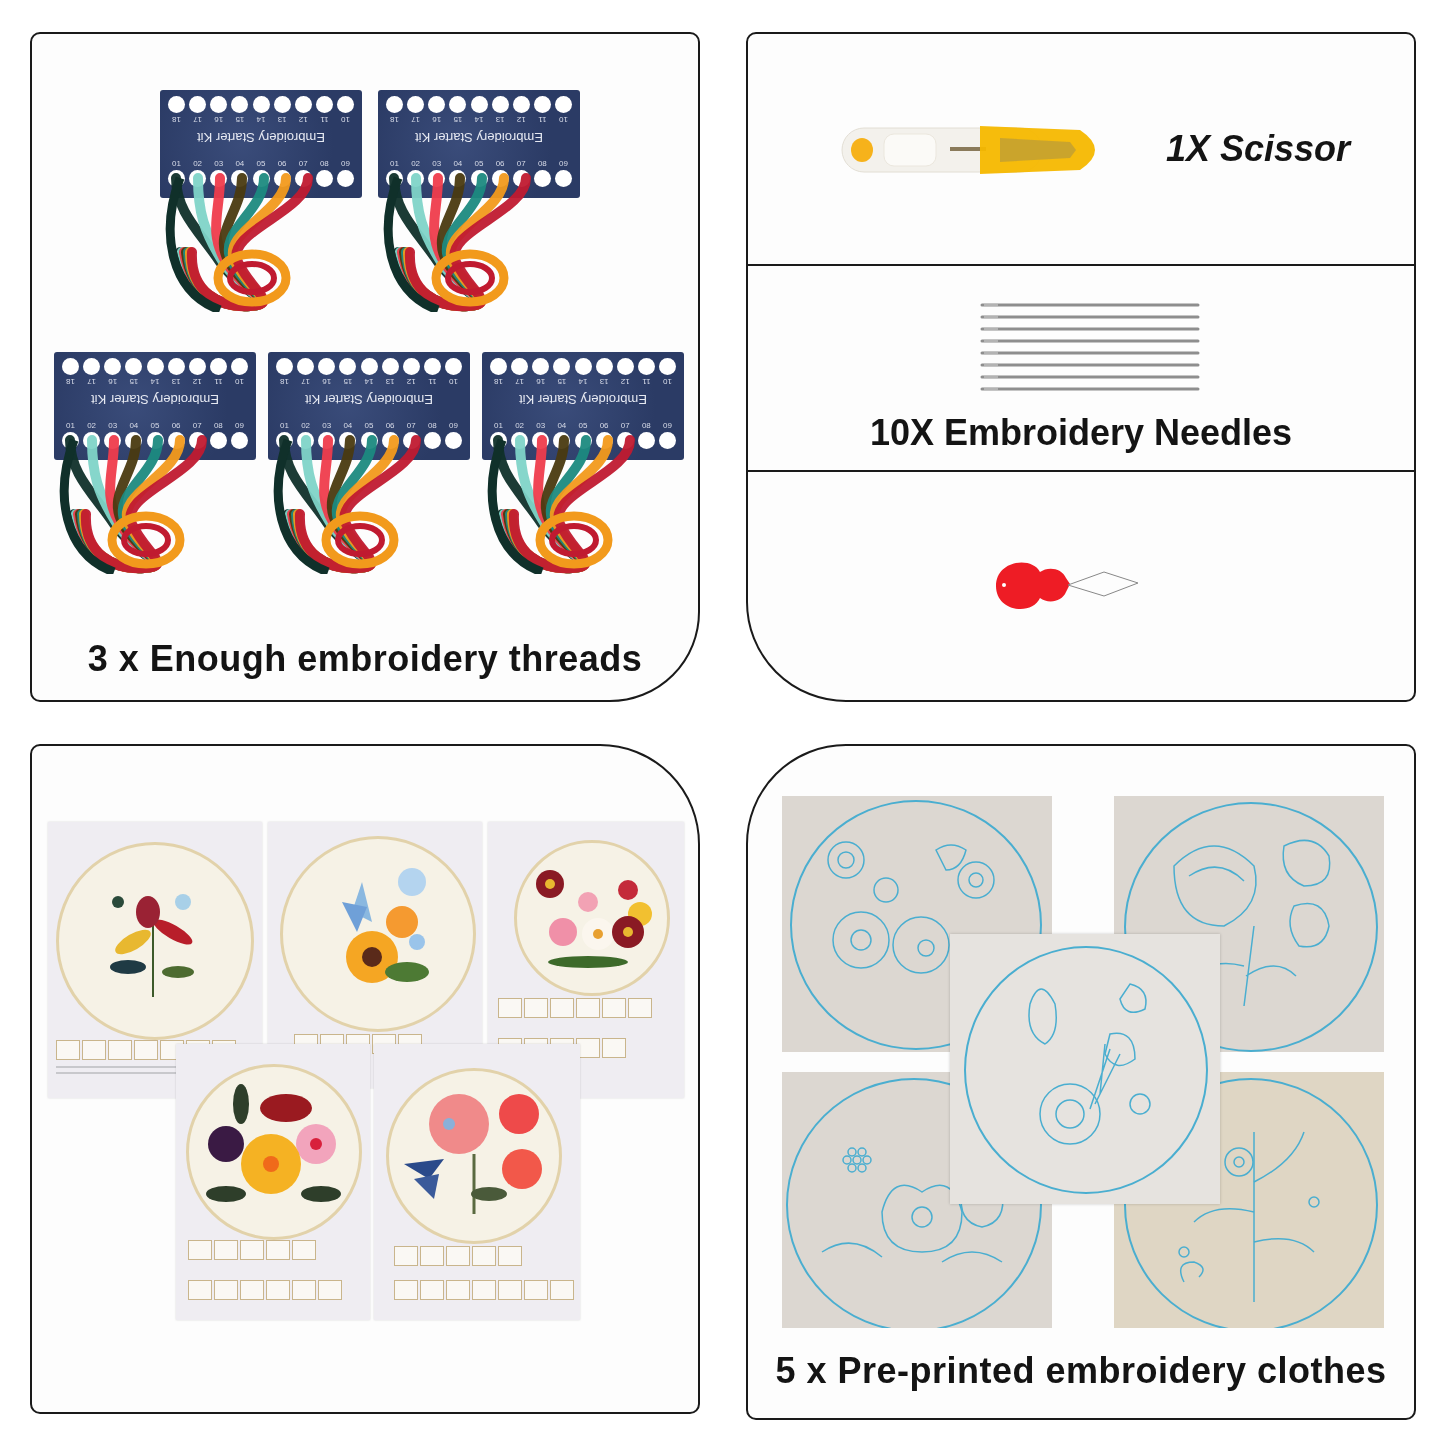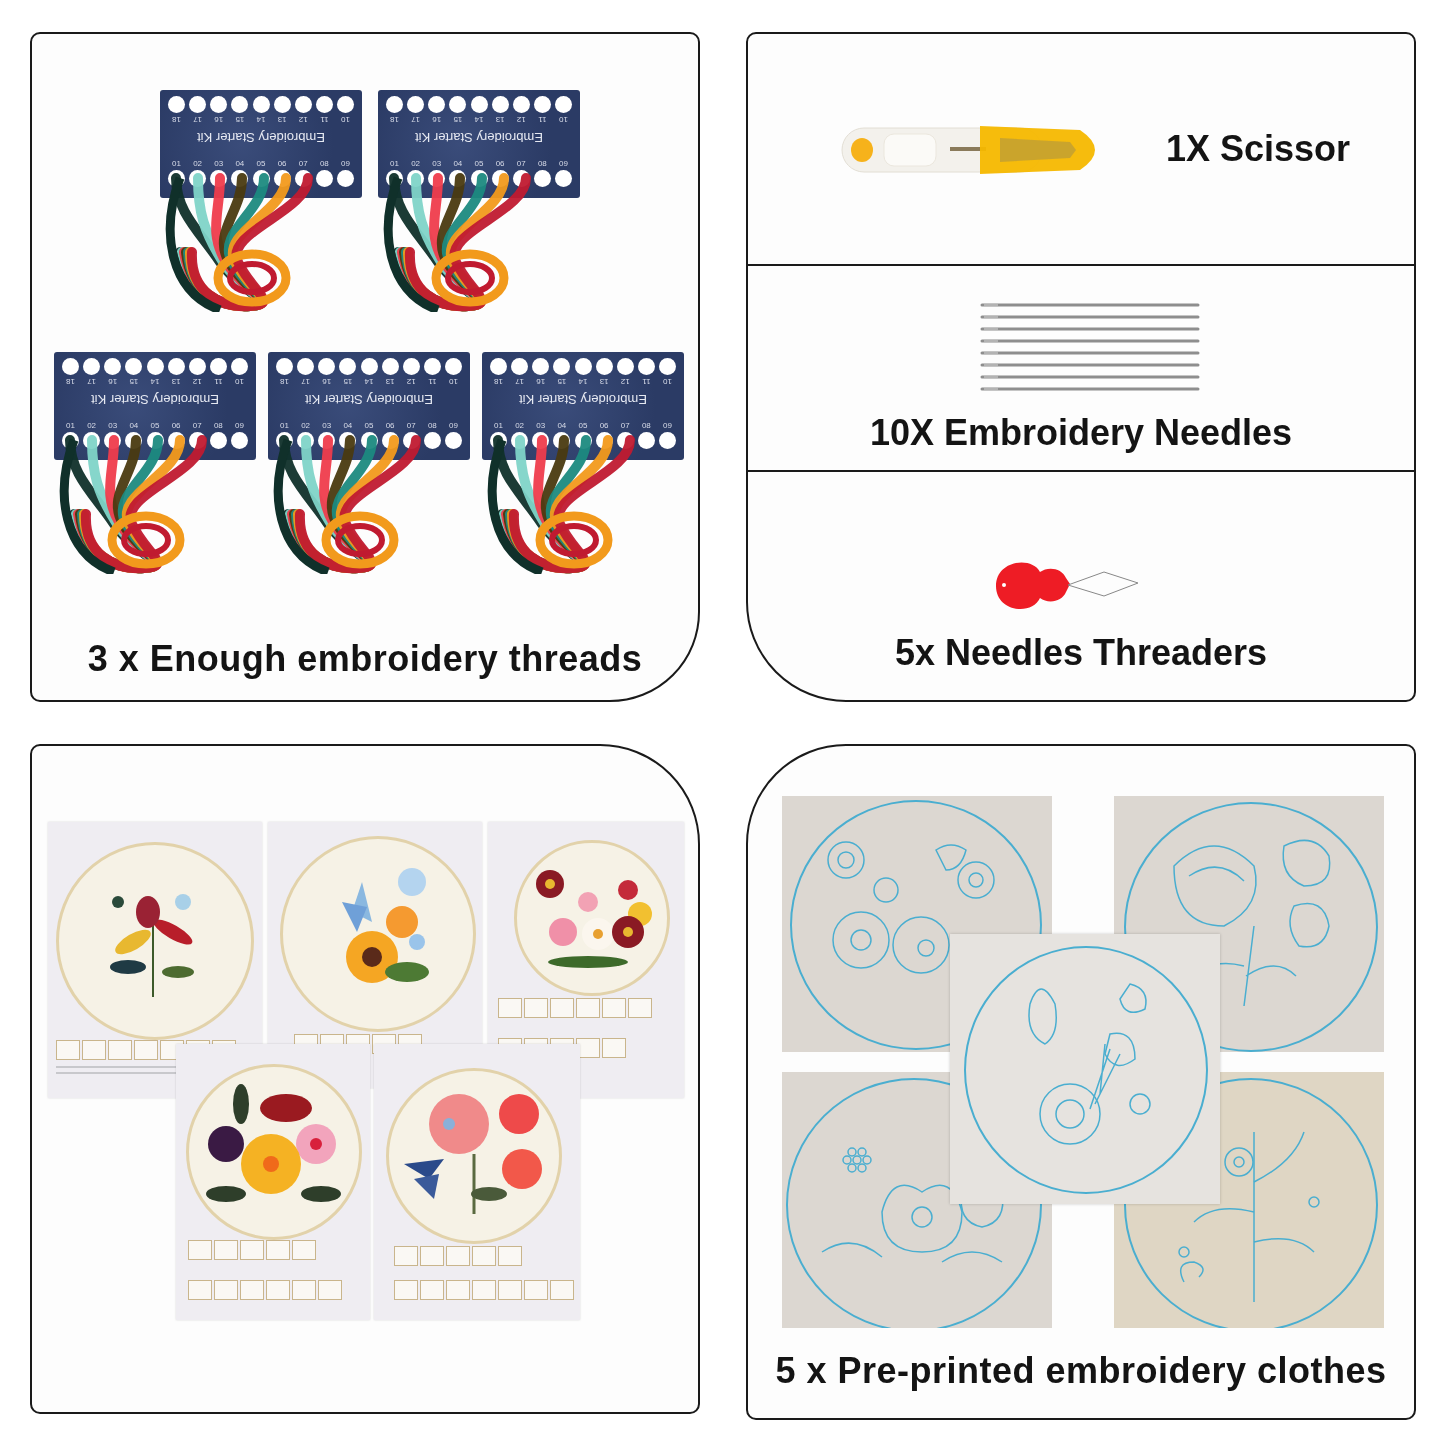--- a/index.html
+++ b/index.html
@@ -363,21 +363,21 @@
 <div class="panel p-tools">
   <div class="tool-row row1">
     <svg width="280" height="60" style="position:absolute;left:92px;top:86px;" viewBox="0 0 280 60">
       <rect x="2" y="8" width="200" height="44" rx="22" fill="#f3f1ec" stroke="#e2ded4"></rect>
       <ellipse cx="22" cy="30" rx="11" ry="12" fill="#f6b21b"></ellipse>
       <rect x="44" y="14" width="52" height="32" rx="10" fill="#fbfaf7" stroke="#ebe7de"></rect>
       <rect x="110" y="27" width="36" height="4" fill="#8a7a5a"></rect>
       <path d="M140 6 L240 10 Q270 30 240 50 L140 54 Z" fill="#f5b800" opacity="0.95"></path>
       <path d="M160 18 L230 22 L236 30 L230 38 L160 42 Z" fill="#b89a3a" opacity="0.7"></path>
     </svg>
-    <div class="row-label" style="left:418px;top:94px;">1X Scissor</div>
+    <div class="row-label" style="left:418px;top:94px;font-style:italic;">1X Scissor</div>
   </div>
 
   <div class="tool-row row2">
     <svg width="222" height="92" style="position:absolute;left:232px;top:34px;" viewBox="0 0 222 92">
       <g stroke="#8e8e8e" stroke-width="3" stroke-linecap="round">
         <line x1="2" y1="5" x2="218" y2="5"></line>
         <line x1="2" y1="17" x2="218" y2="17"></line>
         <line x1="2" y1="29" x2="218" y2="29"></line>
         <line x1="2" y1="41" x2="218" y2="41"></line>
         <line x1="2" y1="53" x2="218" y2="53"></line>
@@ -398,21 +398,20 @@
     </svg>
     <div class="row-label" style="left:0;right:0;text-align:center;top:146px;">10X Embroidery Needles</div>
   </div>
 
   <div class="tool-row row3">
     <svg width="200" height="70" style="position:absolute;left:244px;top:78px;" viewBox="0 0 200 70">
       <path d="M4 36 C4 10 40 6 48 22 C56 16 70 18 74 28 L78 34 L74 42 C70 52 56 54 48 48 C40 66 4 62 4 36 Z" fill="#ee1c25"></path>
       <circle cx="12" cy="35" r="2" fill="#fff"></circle>
       <path d="M76 35 L112 22 L146 33 L112 46 Z" fill="none" stroke="#888" stroke-width="1"></path>
     </svg>
-    <div class="row-label" style="left:0;right:0;text-align:center;top:160px;">5x Needles Threaders</div>
   </div>
 </div>
 
 <div class="panel p-instr">
 
   <div class="sheet" style="left:16px;top:76px;width:214px;height:276px;">
     <div class="hoop" style="left:8px;top:20px;width:192px;height:192px;"></div>
     <svg style="position:absolute;left:40px;top:50px;" width="130" height="130" viewBox="0 0 130 130">
       <path d="M65 125 L65 40" stroke="#3d5a2a" stroke-width="2"></path>
       <ellipse cx="45" cy="70" rx="20" ry="8" fill="#e8b830" transform="rotate(-30 45 70)"></ellipse>

